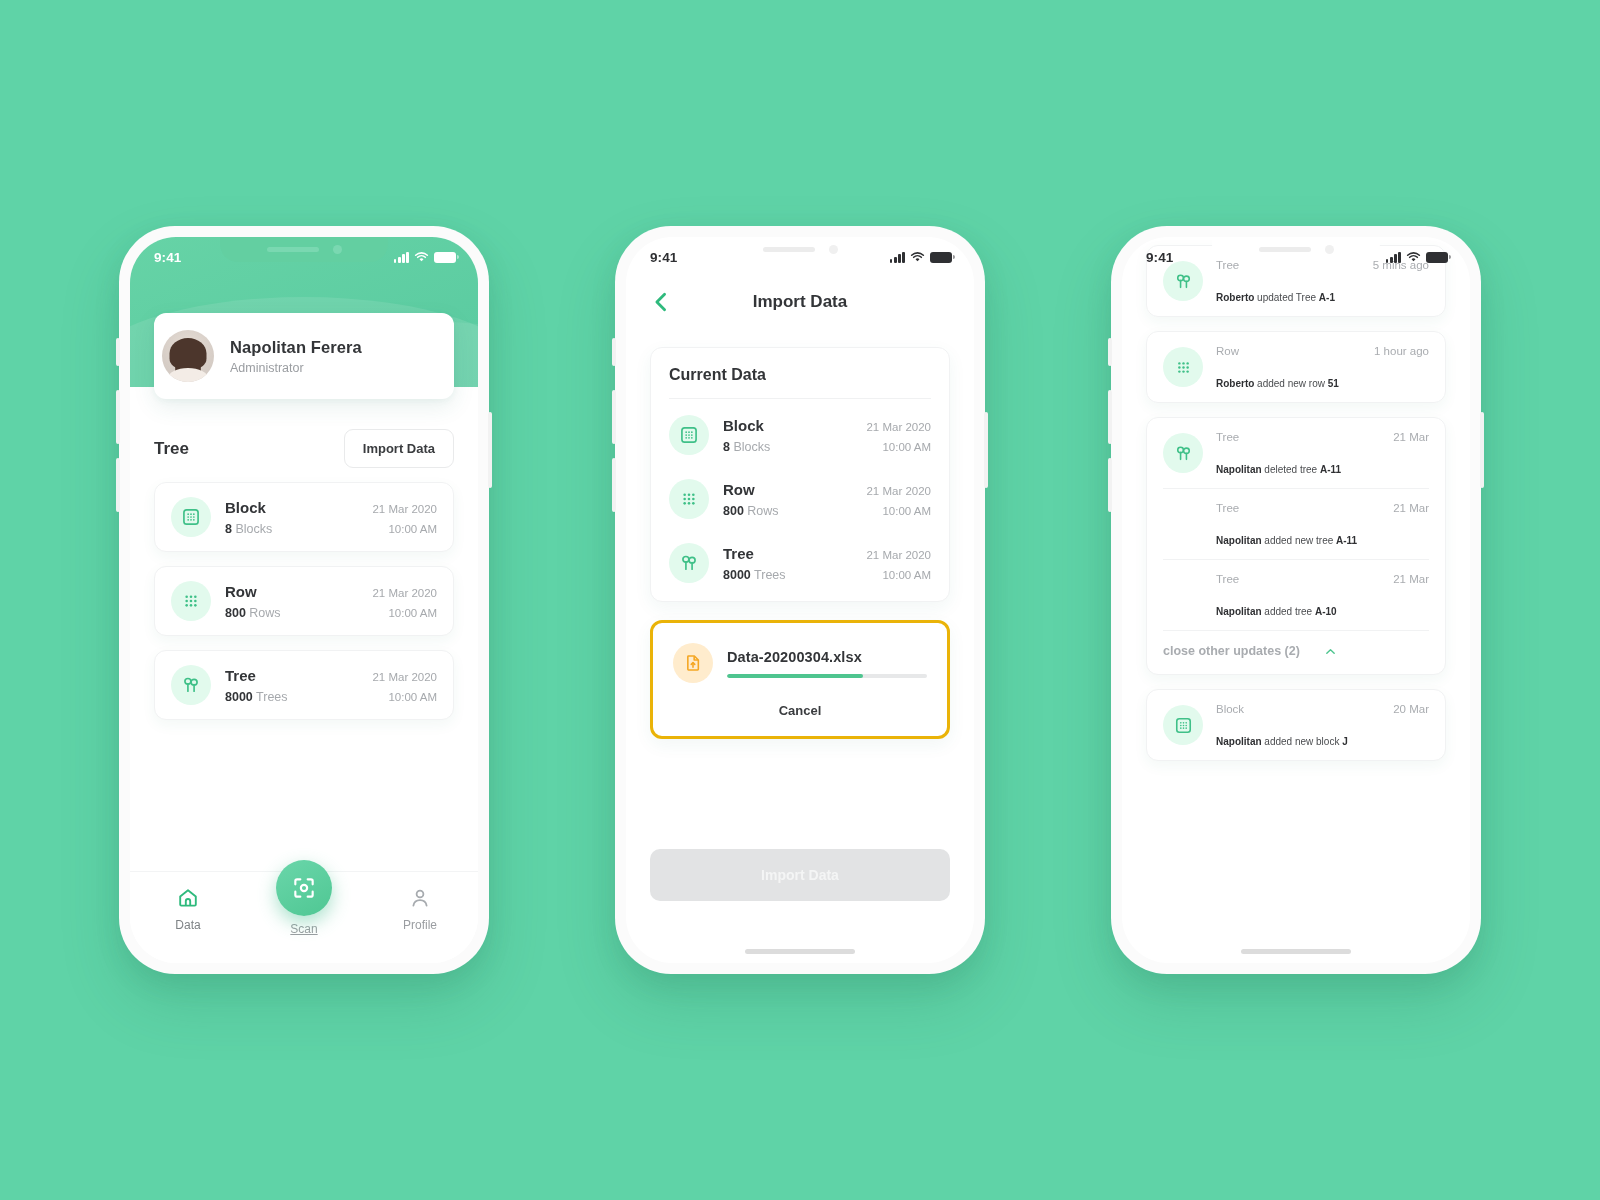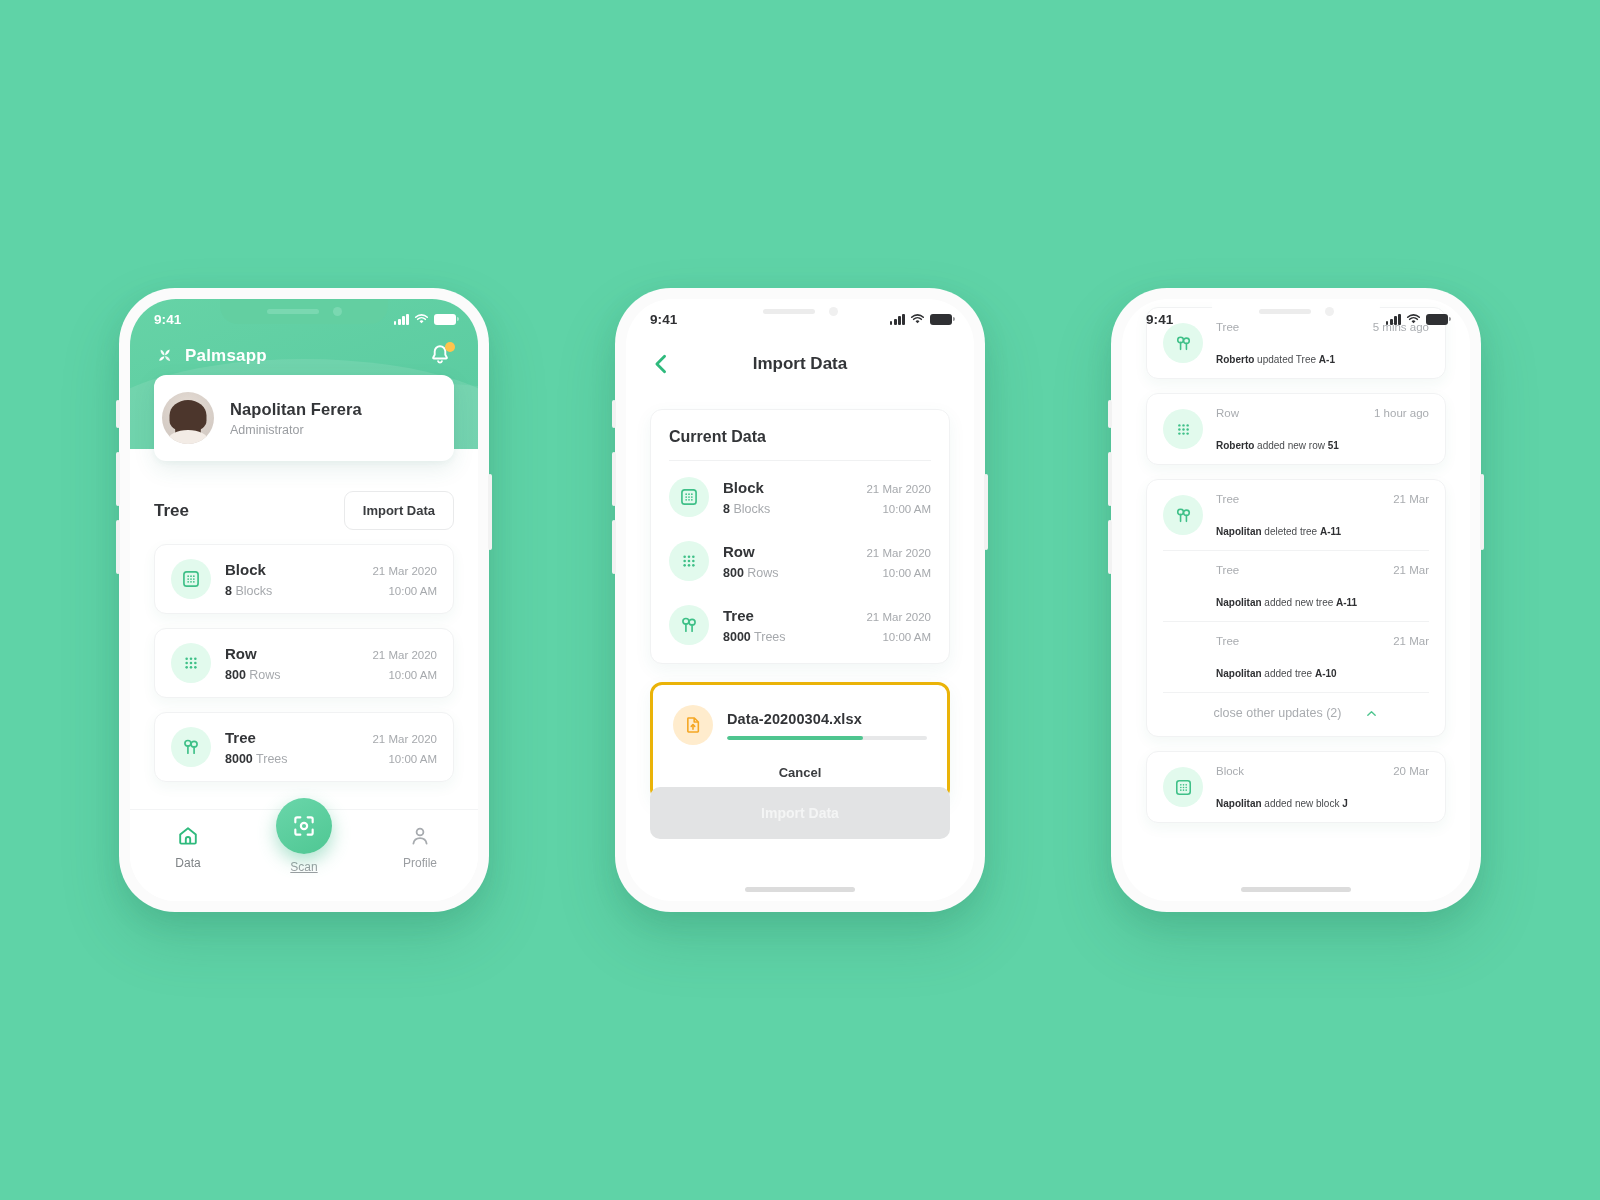--- a/index.html
+++ b/index.html
@@ -19,21 +19,21 @@
     display: flex;
     align-items: center;
     justify-content: center;
     gap: 126px;
   }
 
   
   .phone {
     position: relative;
     width: 370px;
-    height: 624px;
+    height: 748px;
     background: #fbfbfb;
     border-radius: 56px;
     box-shadow:
       0 28px 60px rgba(30,110,80,0.18),
       0 10px 26px rgba(30,110,80,0.12);
     padding: 11px;
   }
   .phone .screen {
     position: relative;
     width: 100%;
@@ -339,23 +339,24 @@
   .notif-row { display: flex; align-items: center; gap: 13px; }
   .notif-body { flex: 1; }
   .notif-meta { display: flex; align-items: baseline; justify-content: space-between; }
   .nkind { font-size: 11.5px; color: #a9acb0; }
   .ntime { font-size: 11.5px; color: #a9acb0; }
   .ntext { font-size: 10px; color: #4a4c4f; margin-top: 21px; }
   .ntext b { color: #2f3033; font-weight: bold; }
   .sub-entry { padding: 13px 0 0 53px; }
   .nsep { height: 1px; background: #f1f2f3; margin-top: 13px; }
   .collapse-row {
-    display: flex; align-items: center; justify-content: center; gap: 24px;
+    display: flex; align-items: center; justify-content: flex-start; gap: 24px;
     padding: 13px 0 3px 0;
     cursor: pointer;
+    font-weight: bold;
   }
   .collapse-row .ctext { font-size: 12.5px; color: #a9acb0; }
 </style>
 </head>
 <body>
 
 <div class="stage">
 
   <div class="phone">
     <div class="btn-side btn-silent"></div>
@@ -384,38 +385,20 @@
             <path d="M3.9 6.3a6 6 0 0 1 8.2 0" stroke="#fff" stroke-width="1.7" fill="none" stroke-linecap="round"></path>
             <path d="M1.8 4.1a9 9 0 0 1 12.4 0" stroke="#fff" stroke-width="1.7" fill="none" stroke-linecap="round"></path>
           </svg>
           <span class="batt"></span>
         </span>
       </div>
 
       <div class="hero">
         <div class="wave"></div>
         <div class="wave2"></div>
-        <div class="appbar">
-          <div class="brand">
-            <svg width="22" height="22" viewBox="0 0 24 24">
-              <path d="M12 11.2c0-3.2 2.2-5.6 5.1-6.2-.2 3.3-2.2 5.6-5.1 6.2z" fill="#fff"></path>
-              <path d="M11.4 11.4C8.7 10.6 7 8.1 7.2 5.1c2.8.8 4.5 3.3 4.2 6.3z" fill="#fff" opacity=".92"></path>
-              <path d="M12 12.1c3 .2 5.2 2.3 5.6 5.3-3-.2-5.2-2.3-5.6-5.3z" fill="#fff" opacity=".85"></path>
-              <path d="M11.4 12.2c-.5 3-2.8 5-5.8 5.1.5-3 2.8-5 5.8-5.1z" fill="#fff"></path>
-            </svg>
-            <span class="name">Palmsapp</span>
-          </div>
-          <div class="bell-wrap">
-            <svg width="24" height="24" viewBox="0 0 24 24">
-              <path d="M12 3.2a5.3 5.3 0 0 1 5.3 5.3v3.3l1.5 2.6c.3.5-.1 1.1-.7 1.1H5.9c-.6 0-1-.6-.7-1.1l1.5-2.6V8.5A5.3 5.3 0 0 1 12 3.2z" fill="none" stroke="#fff" stroke-width="1.9" stroke-linejoin="round"></path>
-              <path d="M10.1 18.2a2 2 0 0 0 3.8 0" fill="none" stroke="#fff" stroke-width="1.9" stroke-linecap="round"></path>
-            </svg>
-            <span class="bell-dot"></span>
-          </div>
-        </div>
       </div>
 
       <div class="sheet">
         <div class="profile-card">
           <div class="avatar">
             <span class="hairside"></span>
             <span class="face"></span>
             <span class="hair"></span>
             <span class="body"></span>
           </div>

